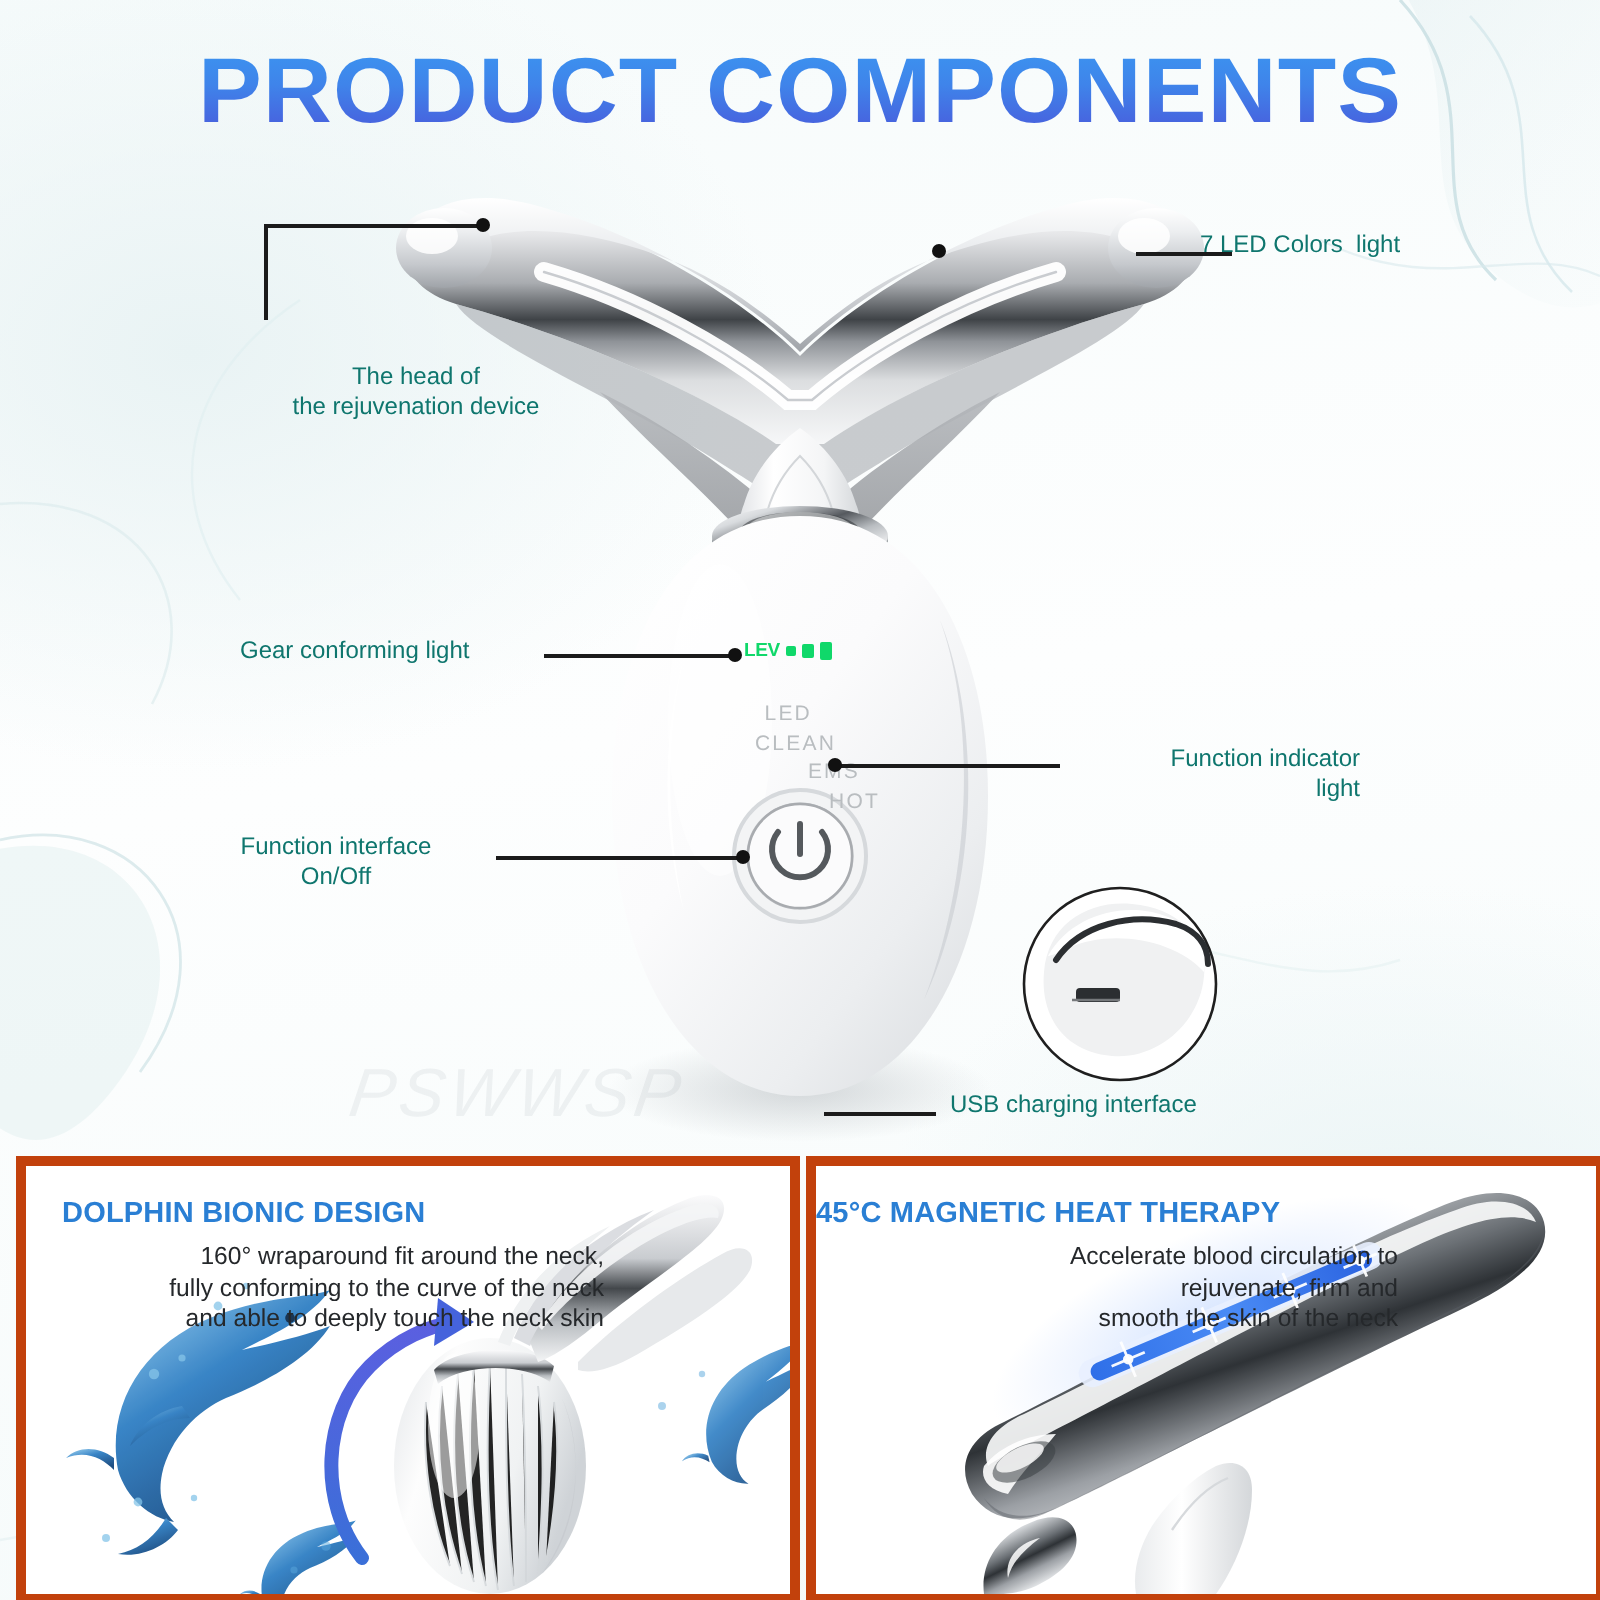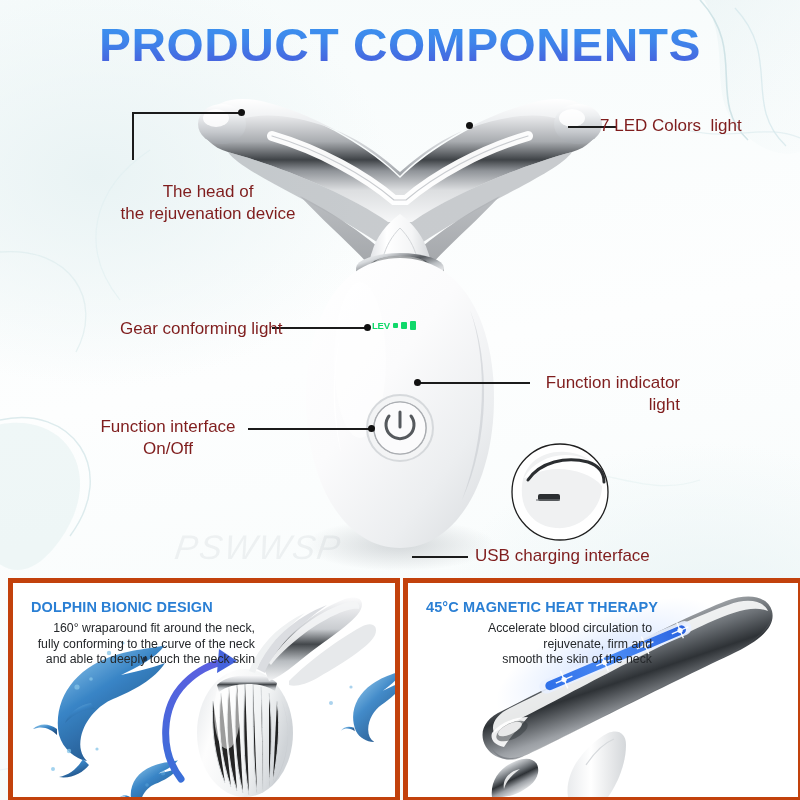--- a/index.html
+++ b/index.html
@@ -23,21 +23,21 @@
     position:absolute;left:0;right:0;top:18px;text-align:center;
     font-size:46px;font-weight:bold;letter-spacing:.5px;
     font-family:"Liberation Sans",sans-serif;
     background:linear-gradient(180deg,#3a99f2 0%,#3f84ea 45%,#4b54d9 100%);
     -webkit-background-clip:text;background-clip:text;color:transparent;
     -webkit-text-fill-color:transparent;
     transform:scaleX(1.04);
   }
 
   
-  .lbl{position:absolute;color:#7f1d1d;font-size:17px;line-height:1.28;white-space:pre;}
+  .lbl{position:absolute;color:#0f766e;font-size:12px;line-height:1.28;white-space:pre;}
   .lbl.r{text-align:right;}
   .lbl.c{text-align:center;margin-top:16px;}
 
   
   .ln{position:absolute;background:#1b1b1b;}
   .lnh{height:1.6px;}
   .lnv{width:1.6px;}
   .dot{position:absolute;width:7px;height:7px;border-radius:50%;background:#111;}
 
   
@@ -51,21 +51,21 @@
   .b0{width:5px;height:5px;}
   .b1{width:6px;height:7px;}
   .b2{width:6px;height:9px;}
   .fnlist{position:absolute;left:362px;top:350px;width:80px;}
   .fn{font-size:10.5px;color:#b9bdc0;letter-spacing:1.1px;line-height:14.5px;
       font-family:"Liberation Sans",sans-serif;text-align:right;}
 
   
   .card{position:absolute;background:#ffffff;border:5px solid #c2410c;overflow:hidden;text-align:right;}
   .card-h{position:absolute;font-size:14.5px;font-weight:bold;color:#2a7fd4;letter-spacing:.1px;}
-  .card-b{position:absolute;font-size:12.3px;color:#25282b;line-height:15.5px;white-space:pre-line;}
+  .card-b{position:absolute;font-size:12.3px;color:#25282b;line-height:15.5px;white-space:pre-line;margin-left:47px;}
 
   
   .wm{position:absolute;left:175px;top:528px;font-size:34px;color:rgba(130,140,148,.10);
       font-style:italic;letter-spacing:2px;font-family:"Liberation Sans",sans-serif;
       transform:skewX(-8deg);}
 </style>
 </head>
 <body>
 
 <div id="page">
@@ -228,20 +228,26 @@
       <path d="M536,500 L560,500" stroke="#76797c" stroke-width="1.2"></path>
 
     </svg>
   </div>
 
   <div class="lev">
     <span class="lev-t">LEV</span>
     <span class="bar b0"></span>
     <span class="bar b1"></span>
     <span class="bar b2"></span>
+  </div>
+  <div class="fnlist">
+    <div class="fn" style="padding-right:36px">LED</div>
+    <div class="fn" style="padding-right:24px">CLEAN</div>
+    <div class="fn" style="padding-right:12px">EMS</div>
+    <div class="fn" style="padding-right:2px">HOT</div>
   </div>
 
   <div class="wm">PSWWSP</div>
 
   <div class="ln lnh" style="left:132px;top:112px;width:110px;"></div>
   <div class="ln lnv" style="left:132px;top:112px;height:48px;"></div>
   <div class="dot" style="left:238px;top:109px;"></div>
 
   <div class="ln lnh" style="left:568px;top:126px;width:48px;"></div>
   <div class="dot" style="left:466px;top:122px;"></div>
@@ -453,19 +459,19 @@
                C218,180 210,200 200,214
                L160,214 C158,202 162,190 168,180 Z" fill="url(#stem3)"></path>
       <path d="M178,182 C186,170 196,160 206,156" stroke="#d6d9dc" stroke-width="1.2" fill="none"></path>
 
       <path d="M84,214 C82,198 92,184 108,178
                C122,172 132,178 130,190
                C128,200 118,206 110,210
                C104,213 96,214 92,214 Z" fill="url(#chr3)"></path>
       <path d="M96,206 C94,196 102,188 112,186 C104,192 98,198 96,206 Z" fill="#ffffff" opacity=".85"></path>
     </svg>
-    <div class="card-h" style="left:18px;top:16px;">45°C MAGNETIC HEAT THERAPY</div>
+    <div class="card-h" style="left:0;top:16px;">45°C MAGNETIC HEAT THERAPY</div>
     <div class="card-b" style="left:14px;top:38px;width:230px;">Accelerate blood circulation to
 rejuvenate, firm and
 smooth the skin of the neck</div>
   </div>
 
 </div>
 
 </body></html>

